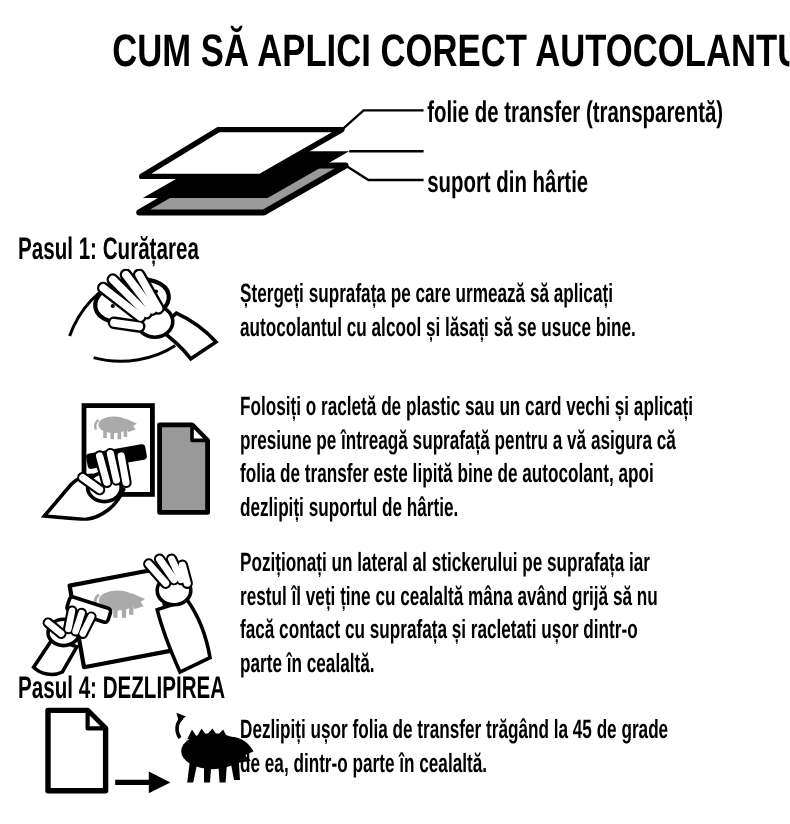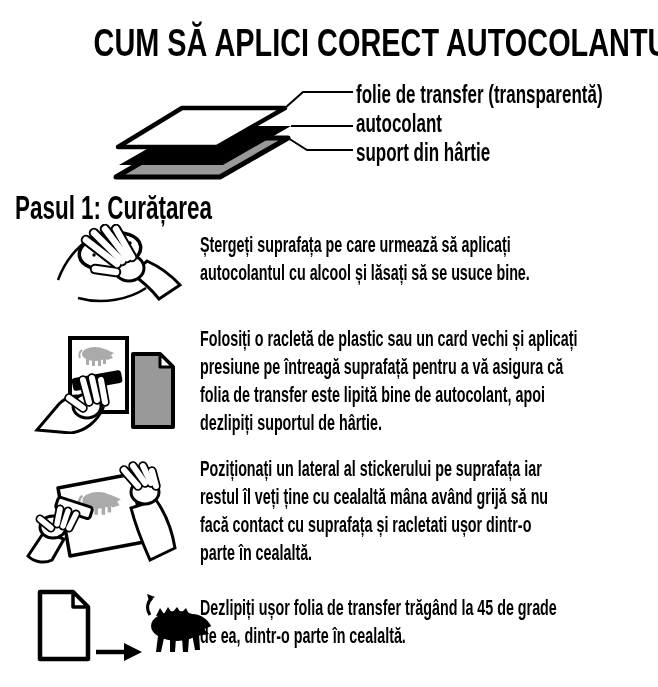--- a/index.html
+++ b/index.html
@@ -10,21 +10,21 @@
 
   .title{position:absolute;top:22px;left:0;width:658px;text-align:center;}
   .t-inner{display:inline-block;white-space:pre;font-weight:bold;font-size:38px;
            transform:scaleX(0.76);transform-origin:50% 0;}
 
   .layers-svg{position:absolute;top:80px;left:95px;}
   .dlabel{position:absolute;left:356px;font-size:25px;line-height:27px;}
   .lbl{transform:scaleX(0.68);}
   .dl1{top:81px;}  .dl2{top:110px;}  .dl3{top:139px;}
 
-  .step-heading{position:absolute;left:15px;font-size:34px;line-height:28px;}
+  .step-heading{position:absolute;left:15px;font-size:26px;line-height:28px;}
   .hd{transform:scaleX(0.66);}
   .sh1{top:193px;} .sh2{top:304px;} .sh3{top:429px;} .sh4{top:559px;}
 
   .body-text{position:absolute;left:200px;width:730px;font-size:22px;font-weight:bold;
              line-height:28px;white-space:pre;transform:scaleX(0.65);transform-origin:0 0;}
   .bt1{top:231px;} .bt2{top:325px;} .bt3{top:455px;} .bt4{top:594px;}
 
   .icon{position:absolute;}
   .i1{top:224px;left:48px;}
   .i2{top:334px;left:25px;}
@@ -43,23 +43,20 @@
   <svg class="layers-svg" width="260" height="110" viewBox="0 0 260 110">
     <polygon points="88,58 193,58 125,97 21,97" fill="#999999" stroke="#000" stroke-width="5" stroke-linejoin="round"></polygon>
     <polygon points="92,46 196,46 128,85 24,85" fill="#000"></polygon>
     <polygon points="87,28 190,28 122,67 23,67" fill="#fff" stroke="#000" stroke-width="4.5" stroke-linejoin="round"></polygon>
     <path d="M190,28 L208,12 H258" fill="none" stroke="#000" stroke-width="2"></path>
     <path d="M196,46 H258" fill="none" stroke="#000" stroke-width="2"></path>
     <path d="M193,58 L212,70 H258" fill="none" stroke="#000" stroke-width="2"></path>
   </svg>
   <div class="dlabel dl1">
     <span class="cond lbl">folie de transfer (transparentă)</span>
-  </div>
-  <div class="dlabel dl2">
-    <span class="cond lbl">autocolant</span>
   </div>
   <div class="dlabel dl3">
     <span class="cond lbl">suport din hârtie</span>
   </div>
 
   <div class="step-heading sh1">
     <span class="cond hd">Pasul 1: Curățarea</span>
   </div>
   <svg class="icon i1" width="135" height="80" viewBox="0 0 135 80">
     <g stroke="#000" fill="none" stroke-width="2.5">
@@ -172,20 +169,23 @@
         <line x1="50" y1="55" x2="45" y2="70"></line>
       <line x1="58" y1="58" x2="51" y2="72"></line>
         <line x1="22" y1="63" x2="33" y2="72"></line>
     </g>
   </svg>
   <div class="body-text bt3">Poziționați un lateral al stickerului pe suprafața iar
 restul îl veți ține cu cealaltă mâna având grijă să nu
 facă contact cu suprafața și racletati ușor dintr-o
 parte în cealaltă.</div>
 
+  <div class="step-heading sh4">
+    <span class="cond hd">Pasul 4: DEZLIPIREA</span>
+  </div>
   <svg class="icon i4" width="185" height="78" viewBox="0 0 185 78">
     <path d="M10,4 h33 l15,15 v52 h-48 z" fill="#fff" stroke="#000" stroke-width="4.5" stroke-linejoin="round"></path>
     <path d="M43,4 l15,15 h-15 z" fill="#fff" stroke="#000" stroke-width="3.5" stroke-linejoin="round"></path>
     <g>
       <line x1="66" y1="64" x2="96" y2="64" stroke="#000" stroke-width="4.5"></line>
       <polygon points="94,55 112,64 94,73" fill="#000"></polygon>
     </g>
     <g fill="#000">
       <path d="M122,10 C117,14 116,21 120,27" stroke="#000" stroke-width="3" fill="none"></path>
       <polygon points="117,6 125,9 119,13"></polygon>

